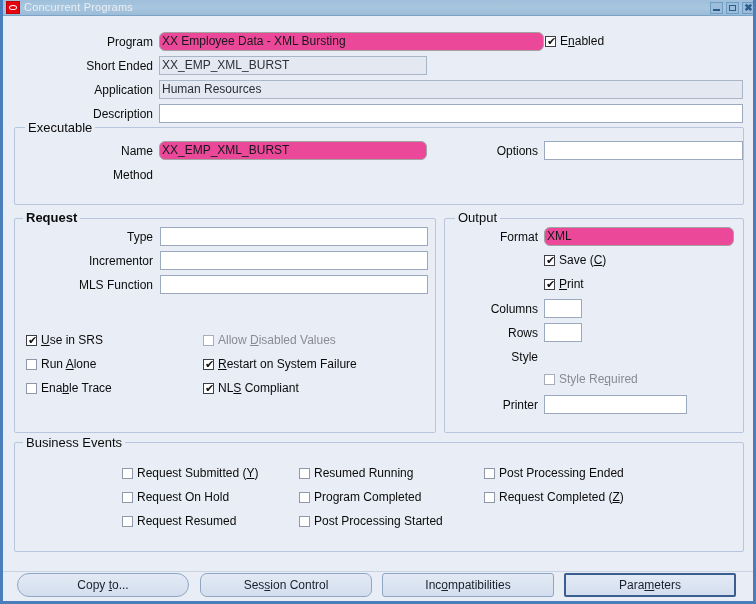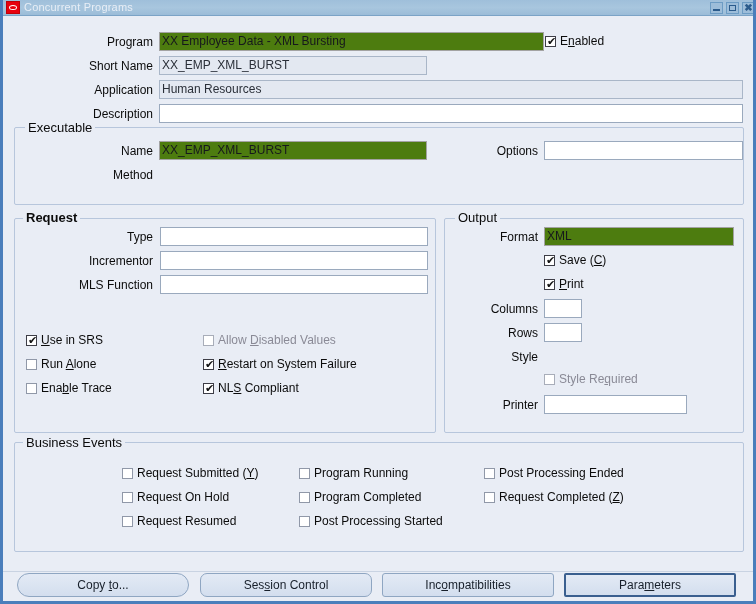--- a/index.html
+++ b/index.html
@@ -127,21 +127,21 @@
     background: #ffffff;
     font-family: "Liberation Sans", sans-serif;
     font-size: 12px;
     color: #16181c;
     line-height: 17px;
     padding: 0 2px;
     white-space: nowrap;
     overflow: hidden;
     height: 19px;
   }
-  .fld.req  { background: #4d7c0f; border-color: #a3a3a3; }
+  .fld.req  { background: #ec4899; border-color: #a3a3a3; border-radius: 6px; }
   .fld.ro   { background: #e3e8f1; border-color: #a9b6c8; color: #2a2f38; }
   .fld.lov  { padding-right: 18px; }
 
   
   .grp {
     position: absolute;
     box-sizing: border-box;
     border: 1px solid #b7c6dc;
     border-radius: 2px;
     background: transparent;
@@ -247,21 +247,21 @@
     <div class="lbl" style="left:20px; top:17px; width:130px;">Program</div>
     <div class="fld req" style="left:156px; top:15px; width:385px;">XX Employee Data - XML Bursting</div>
 
     <div class="cb" style="left:542px; top:17px;">
       <span class="box">
           <span class="tick">✔</span>
         </span>
       <span class="txt"><span>E</span><span class="u">n</span><span>abled</span></span>
     </div>
 
-    <div class="lbl" style="left:20px; top:41px; width:130px;">Short Name</div>
+    <div class="lbl" style="left:20px; top:41px; width:130px;">Short Ended</div>
     <div class="fld ro" style="left:156px; top:39px; width:268px;">XX_EMP_XML_BURST</div>
 
     <div class="lbl" style="left:20px; top:65px; width:130px;">Application</div>
     <div class="fld ro" style="left:156px; top:63px; width:584px;">Human Resources</div>
 
     <div class="lbl" style="left:20px; top:89px; width:130px;">Description</div>
     <div class="fld" style="left:156px; top:87px; width:584px;"></div>
 
     <div class="grp" style="left:11px; top:110px; width:730px; height:78px;"></div>
     <div class="grp-title" style="left:22px; top:105px;">Executable</div>
@@ -364,21 +364,21 @@
       <span class="box"></span>
       <span class="txt">Request On Hold</span>
     </div>
     <div class="cb off" style="left:119px; top:497px;">
       <span class="box"></span>
       <span class="txt">Request Resumed</span>
     </div>
 
     <div class="cb off" style="left:296px; top:449px;">
       <span class="box"></span>
-      <span class="txt">Program Running</span>
+      <span class="txt">Resumed Running</span>
     </div>
     <div class="cb off" style="left:296px; top:473px;">
       <span class="box"></span>
       <span class="txt">Program Completed</span>
     </div>
     <div class="cb off" style="left:296px; top:497px;">
       <span class="box"></span>
       <span class="txt">Post Processing Started</span>
     </div>
 

